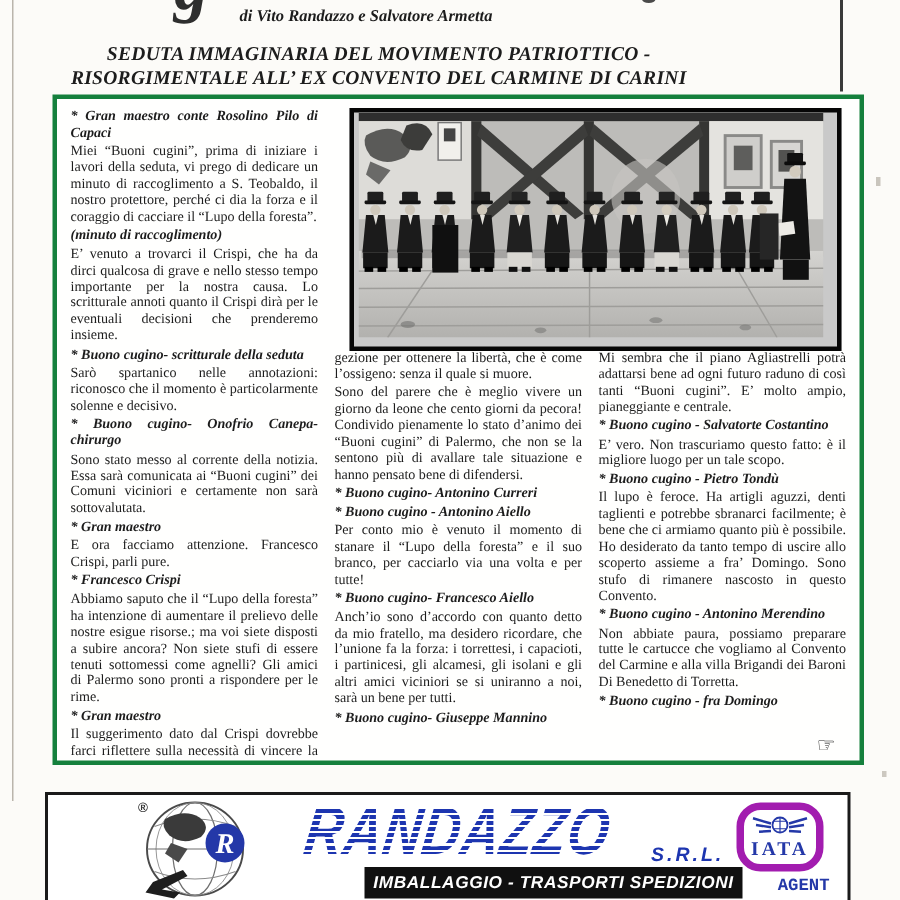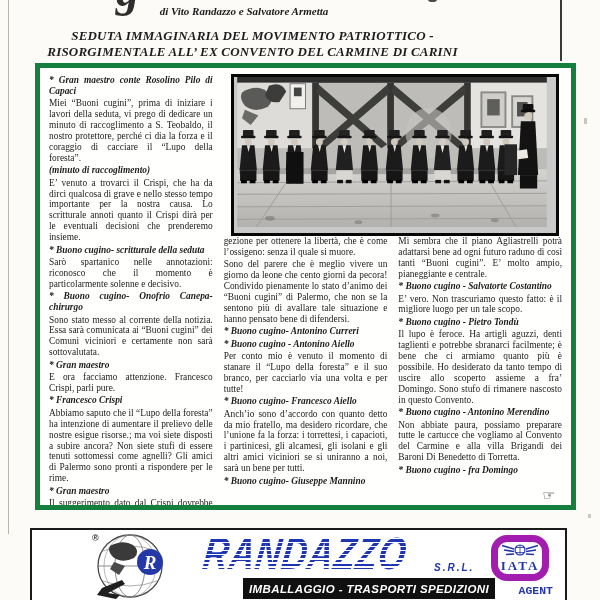--- a/index.html
+++ b/index.html
@@ -12,21 +12,21 @@
   .speck1{position:absolute;left:584px;top:118px;width:3px;height:6px;background:#c9c5bd;}
   .speck2{position:absolute;left:588px;top:514px;width:3px;height:4px;background:#ccc8c0;}
   .remnant{position:absolute;left:116px;top:-36px;font:bold italic 46px "Liberation Serif",serif;color:#2e2e2e;}
   .remnant2{position:absolute;left:428px;top:-3px;width:9px;height:5px;background:#4a4a4a;border-radius:50%;}
   
   .byline{position:absolute;left:0;top:5px;width:488px;text-align:center;
           font-weight:bold;font-style:italic;font-size:11px;}
   .title{position:absolute;left:0;top:28px;width:505px;text-align:center;
          font-weight:bold;font-style:italic;font-size:13px;line-height:16px;letter-spacing:.2px;}
   
-  .frame{position:absolute;left:35px;top:63px;width:541px;height:447px;border:5px solid #15803d;
+  .frame{position:absolute;left:35px;top:63px;width:541px;height:447px;border:3px solid #15803d;
          background:#fffffe;box-sizing:border-box;overflow:hidden;}
   .photo{position:absolute;top:6px;right:12px;width:322px;height:156px;border:3px solid #060606;
          background:#c9c9c9;overflow:hidden;}
   .photo svg{display:block;}
   .cols{display:flex;gap:11px;padding:7px 9px;height:100%;box-sizing:border-box;}
   .col{flex:1;font-size:9.4px;line-height:10.9px;}
   .padded{padding-top:161px;}
   .blk{margin:0 0 1.5px 0;}
   .blk.para{text-align:justify;}
   .blk.heading{font-weight:bold;font-style:italic;text-align:justify;}
@@ -37,26 +37,26 @@
          background:#fff;box-sizing:border-box;}
   .reg{position:absolute;left:60px;top:3px;font:bold 9px "Liberation Sans",sans-serif;color:#333;}
   .globelogo{position:absolute;left:46px;top:2px;}
   .brandwrap{position:absolute;left:168px;top:-2px;width:262px;height:50px;}
   .brand{display:inline-block;font-family:"Liberation Sans",sans-serif;font-weight:bold;font-style:italic;
          font-size:45px;letter-spacing:1px;color:#1d35b0;transform:scaleX(.78) skewX(-10deg);
          transform-origin:0 100%;white-space:nowrap;}
   .speedlines{position:absolute;left:-6px;top:7px;width:270px;height:38px;pointer-events:none;
          background:repeating-linear-gradient(180deg,rgba(255,255,255,0) 0 2.7px,#fff 2.7px 4.1px);}
   .srl{position:absolute;left:402px;top:32px;font-family:"Liberation Sans",sans-serif;font-weight:bold;
-       font-style:italic;font-size:10px;letter-spacing:2px;color:#1d35b0;}
+       font-style:italic;font-size:13px;letter-spacing:2px;color:#1d35b0;}
   .tagbar{position:absolute;left:172px;top:48px;width:252px;height:21px;background:#101010;color:#fff;
           display:flex;align-items:center;justify-content:center;
           font-family:"Liberation Sans",sans-serif;font-weight:bold;font-style:italic;font-size:11.5px;
           letter-spacing:.4px;white-space:nowrap;margin-left:39px;}
-  .iatabox{position:absolute;left:459px;top:5px;width:58px;height:46px;border:7px solid #a21caf;
+  .iatabox{position:absolute;left:459px;top:5px;width:58px;height:46px;border:5px solid #a21caf;
            border-radius:16px;box-sizing:border-box;display:flex;flex-direction:column;
            align-items:center;justify-content:center;gap:1px;background:#fff;}
   .iataword{font-family:"Liberation Serif",serif;font-weight:bold;font-size:13px;letter-spacing:2px;
             color:#2438a8;}
   .agent{position:absolute;left:457px;top:54px;width:64px;text-align:right;
          font-family:Liberation Mono, monospace;font-weight:bold;font-size:11.5px;color:#2438a8;}
 </style>
 </head>
 <body>
 

